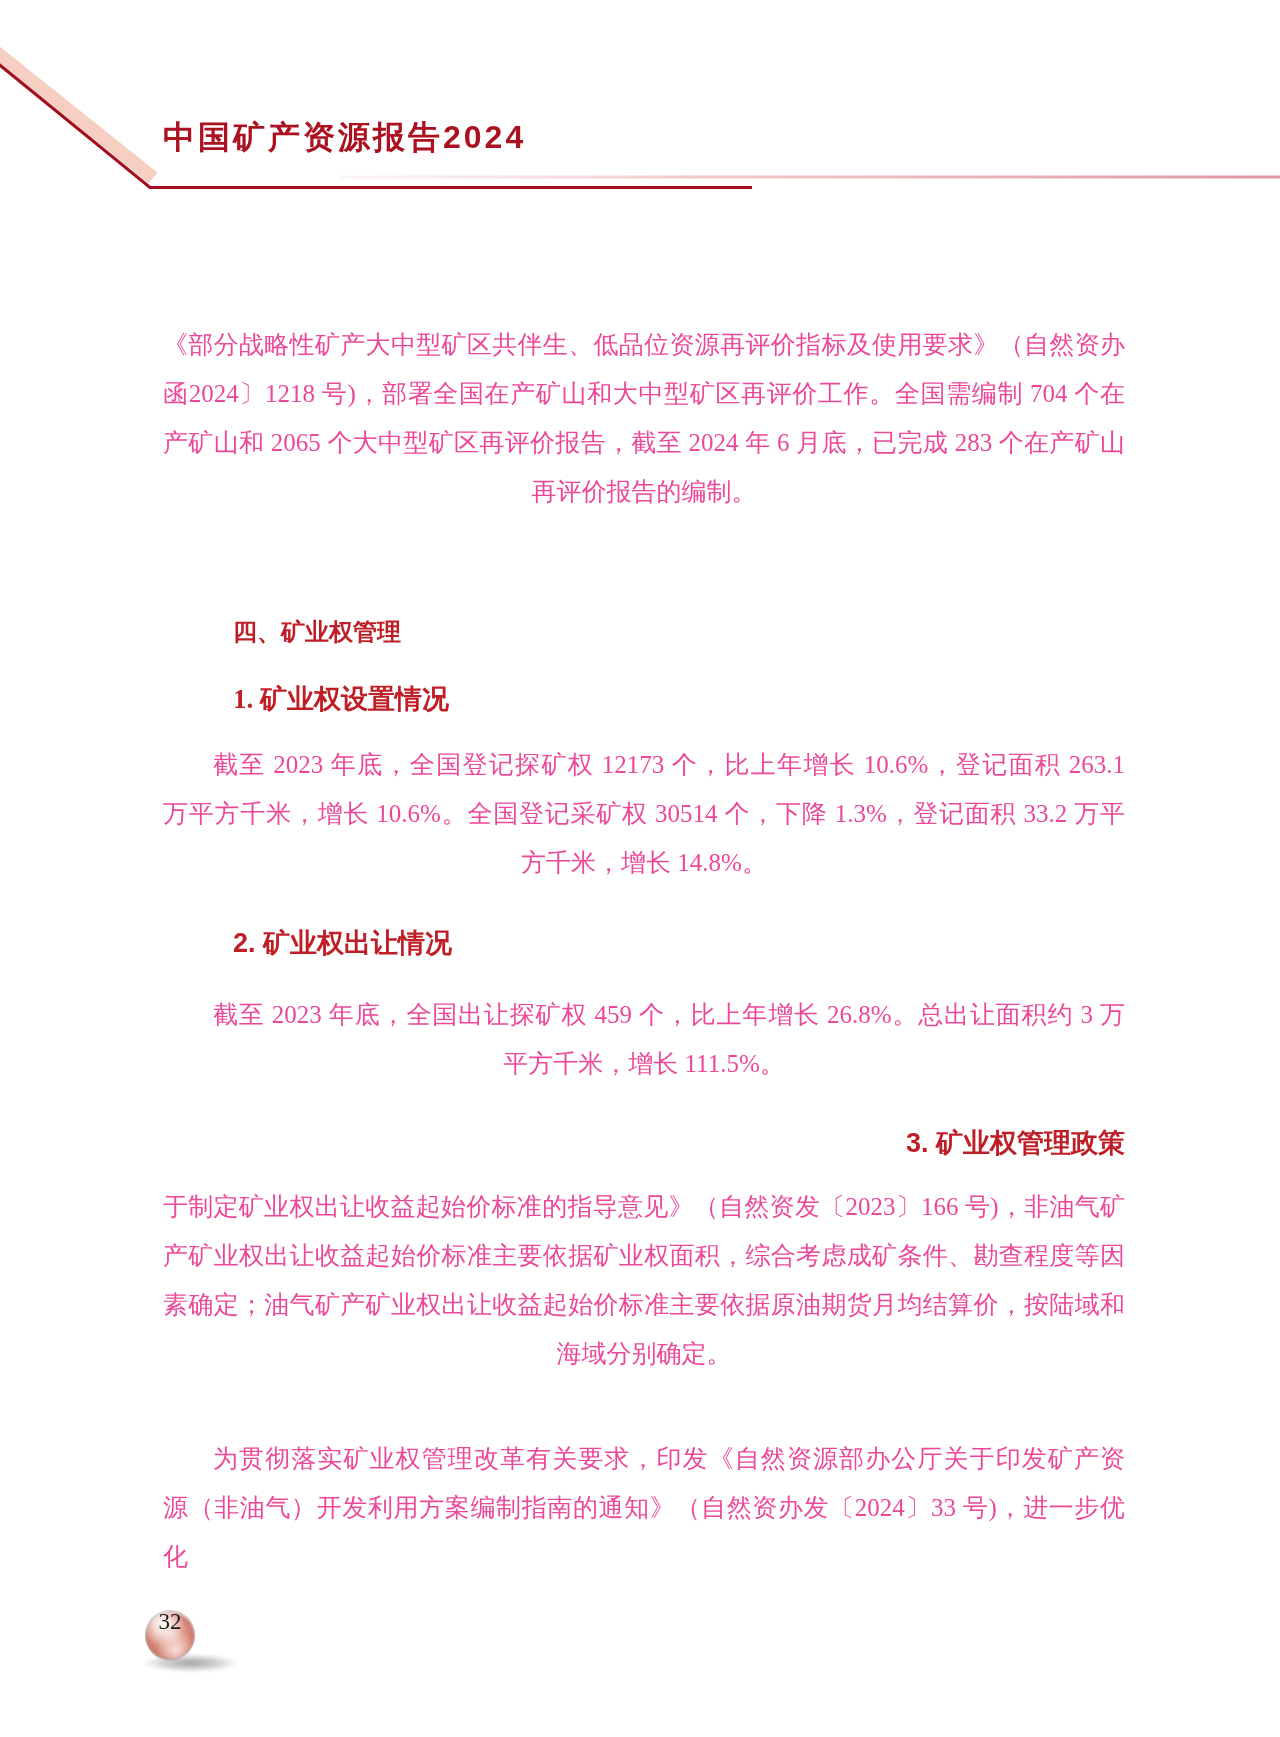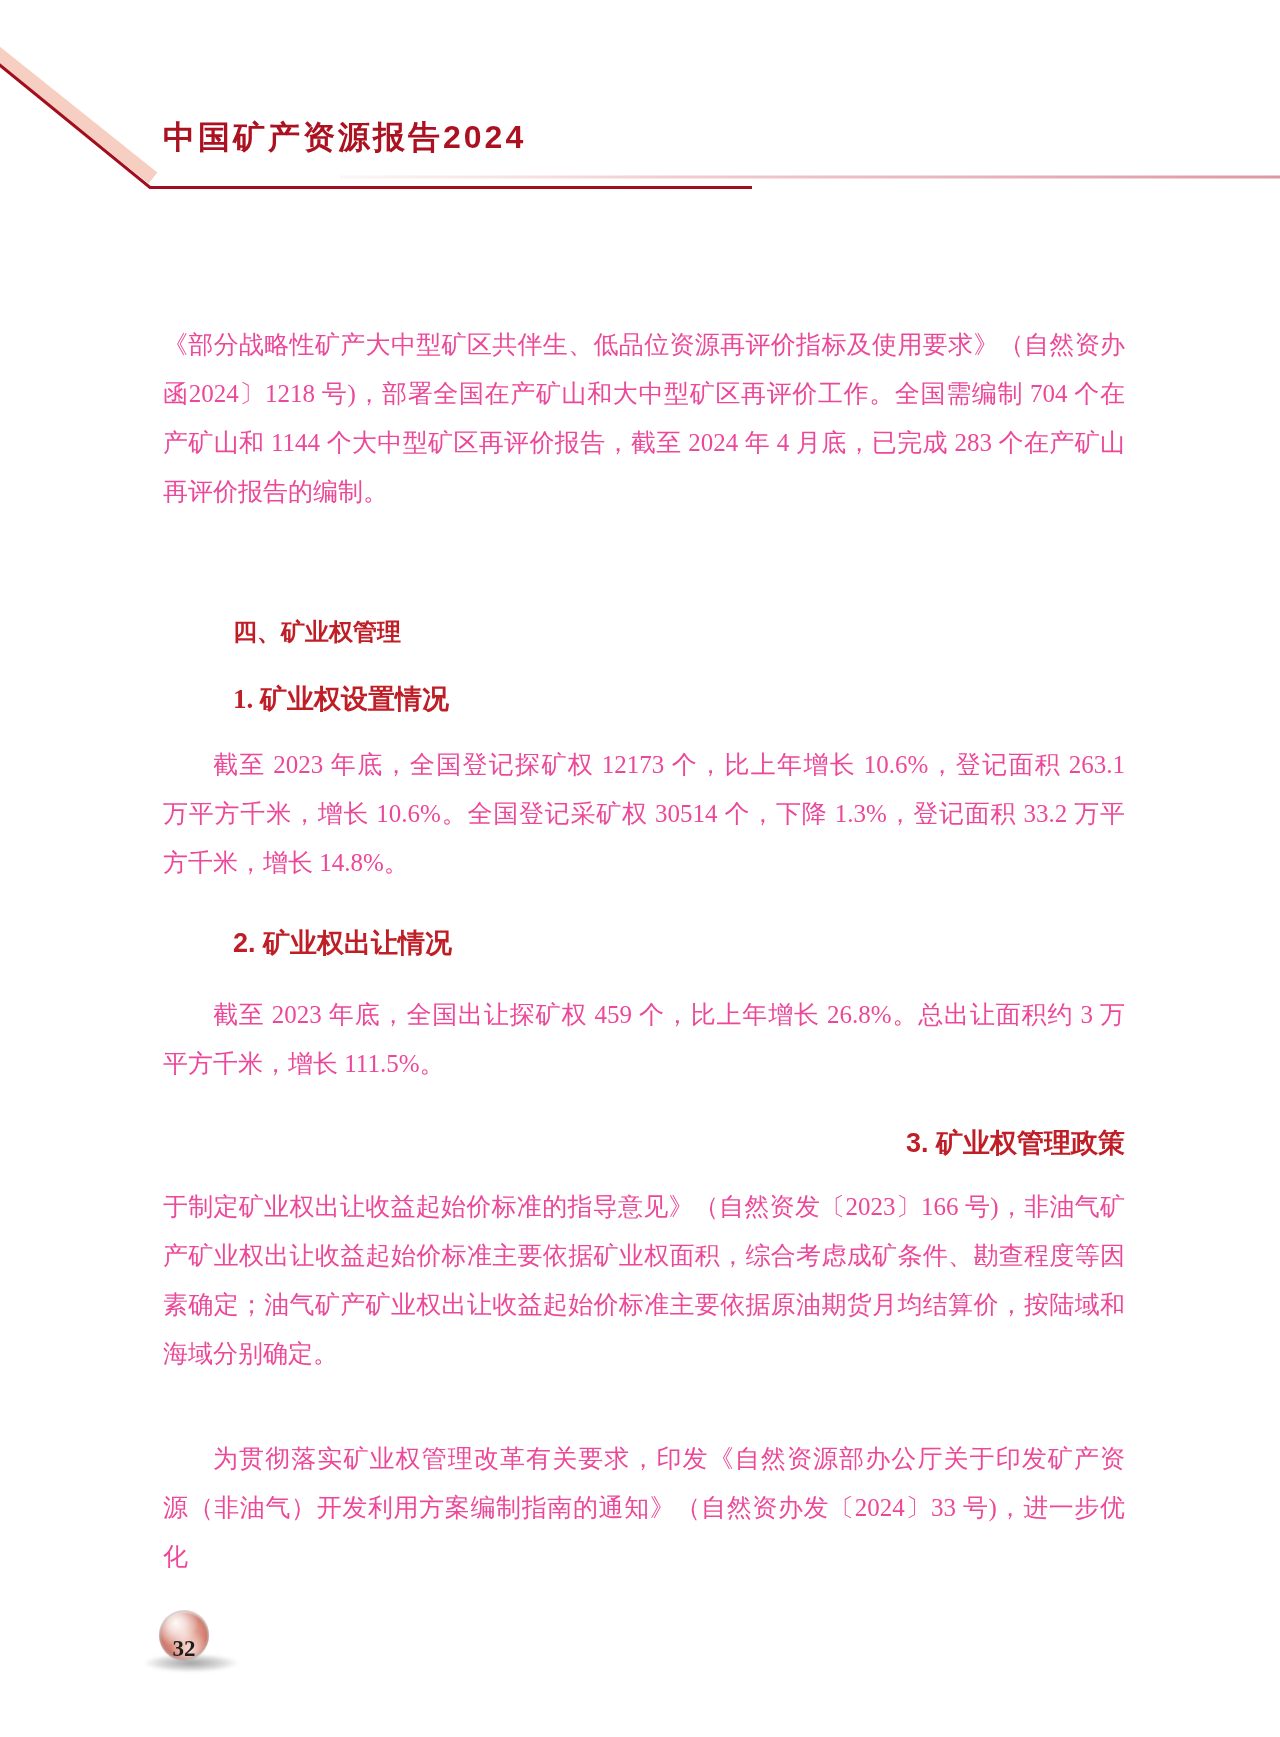--- a/index.html
+++ b/index.html
@@ -29,41 +29,41 @@
   }
   .bline{
     height:49px;line-height:49px;
     white-space:nowrap;
   }
   .bline.j{
     white-space:normal;
     text-align:justify;
     text-align-last:justify;
   }
-  .bline.l{text-align:left;white-space:nowrap;}
+  .bline.l{text-align:center;white-space:nowrap;}
   .bline.ind{text-indent:50px;}
   .h1,.h2{
     position:absolute;left:163px;width:962px;
     padding-left:70px;box-sizing:border-box;
     font-family:"Liberation Sans","DejaVu Sans",sans-serif;
     font-weight:bold;color:#bf1e27;
     white-space:nowrap;
   }
   .h1{font-size:24px;line-height:32px;margin-top:24px;}
   .h2{font-size:27px;line-height:29px;}
   
   .page-badge{
-    position:absolute;left:159px;top:1610px;
+    position:absolute;left:145px;top:1610px;
     width:50px;height:50px;border-radius:50%;
     background:
       radial-gradient(circle at 34% 26%, rgba(255,255,255,.95) 0%, rgba(255,255,255,.70) 16%, rgba(255,255,255,0) 46%),
       radial-gradient(circle at 62% 80%, rgba(255,236,230,.85) 0%, rgba(255,236,230,0) 38%),
       radial-gradient(circle at 50% 48%, #eec2b8 0%, #dd9a8c 38%, #cd7264 68%, #dda89b 86%, #f0d6cf 100%);
     box-shadow: inset 0 0 0 2px rgba(175,175,175,.45), inset 0 2px 2px rgba(255,255,255,.9), 0 1px 1px rgba(150,150,150,.35);
-    display:flex;align-items:flex-end;justify-content:center;font-weight:bold;
+    display:flex;align-items:flex-start;justify-content:center;
   }
   .page-badge .num{
     font-family:"Liberation Serif","DejaVu Serif",serif;
     font-size:23px;color:#1c1c1c;line-height:1;
   }
   .badge-shadow{
     position:absolute;left:144px;top:1654px;
     width:94px;height:18px;
     background:radial-gradient(ellipse at 50% 50%, rgba(70,70,70,.50) 0%, rgba(100,100,100,.26) 45%, rgba(130,130,130,0) 72%);
     filter:blur(1.5px);
@@ -85,21 +85,21 @@
     <line x1="-22" y1="38" x2="153" y2="178" stroke="#f6cfc2" stroke-width="14"></line>
     <rect x="340" y="175.5" width="940" height="3" fill="url(#pinkline)"></rect>
     <path d="M -4 62 L 150 187.5 L 752 187.5" fill="none" stroke="#a10e1d" stroke-width="3"></path>
   </svg>
 
   <div class="doc-title">中国矿产资源报告2024</div>
 
   <div class="para" style="top:320px;">
     <div class="bline j">《部分战略性矿产大中型矿区共伴生、低品位资源再评价指标及使用要求》（自然资办函</div>
     <div class="bline j">〔2024〕1218 号)，部署全国在产矿山和大中型矿区再评价工作。全国需编制 704 个在</div>
-    <div class="bline j">产矿山和 1144 个大中型矿区再评价报告，截至 2024 年 4 月底，已完成 283 个在产矿山</div>
+    <div class="bline j">产矿山和 2065 个大中型矿区再评价报告，截至 2024 年 6 月底，已完成 283 个在产矿山</div>
     <div class="bline l">再评价报告的编制。</div>
   </div>
 
   <div class="h1" style="top:592px;">四、矿业权管理</div>
 
   <div class="h2" style="top:685px;font-family:Liberation Serif, serif;">1. 矿业权设置情况</div>
 
   <div class="para" style="top:740px;">
     <div class="bline j ind">截至 2023 年底，全国登记探矿权 12173 个，比上年增长 10.6%，登记面积 263.1</div>
     <div class="bline j">万平方千米，增长 10.6%。全国登记采矿权 30514 个，下降 1.3%，登记面积 33.2 万平</div>

